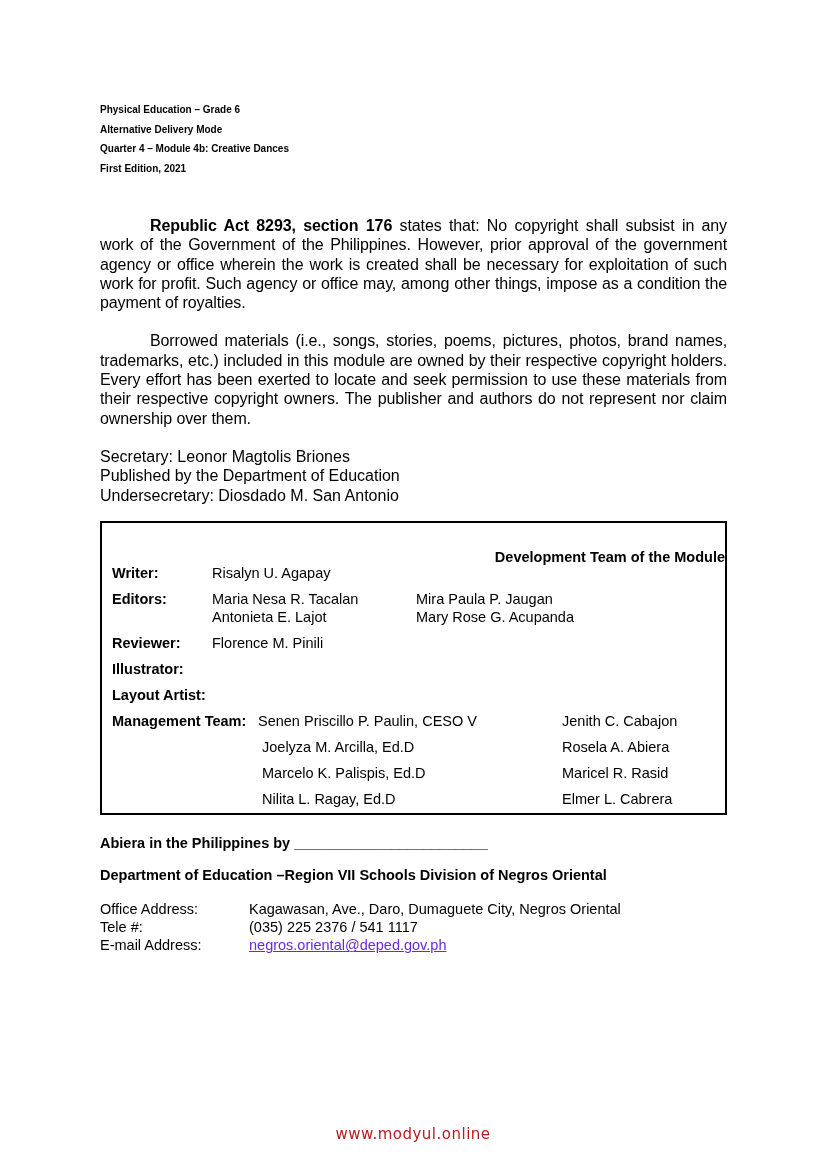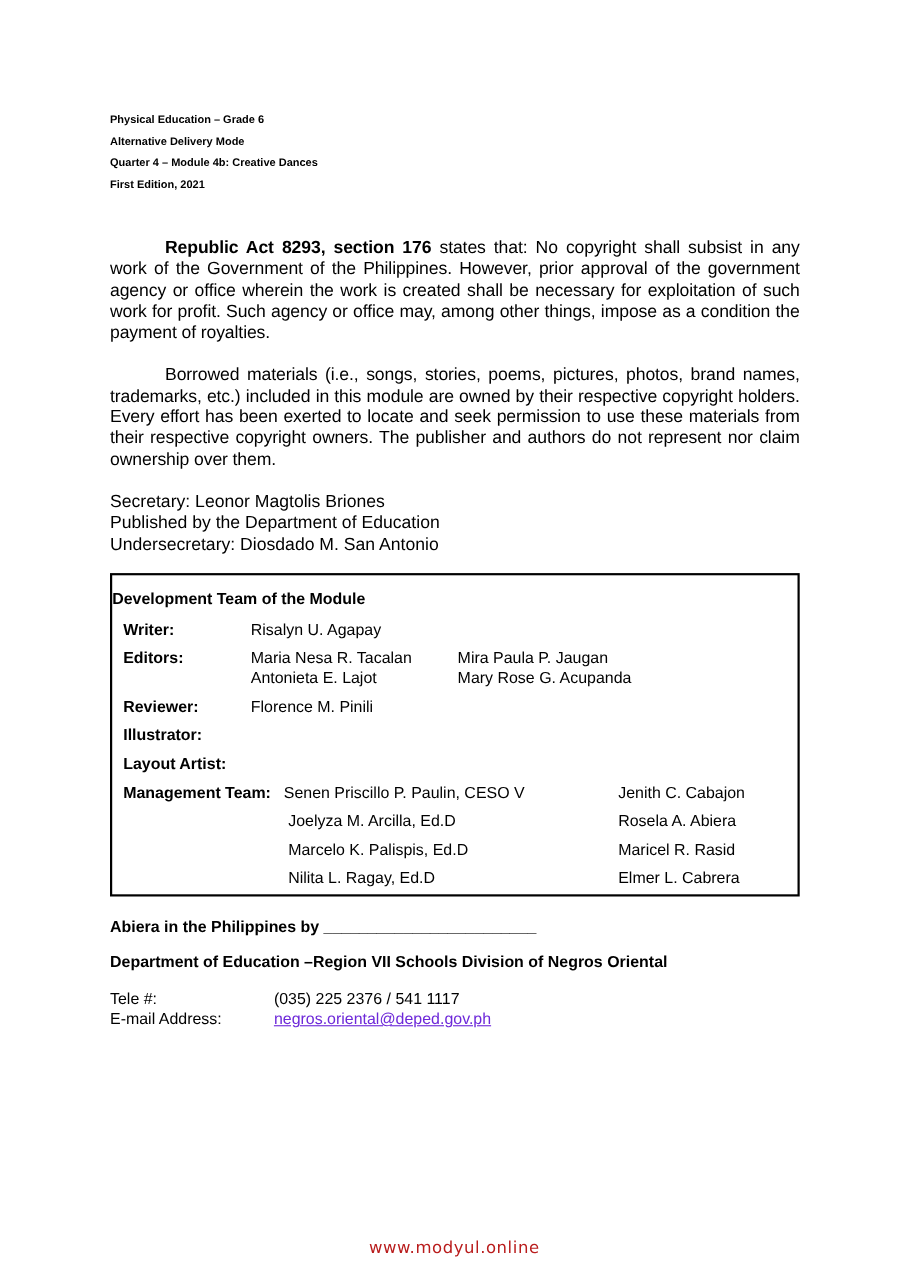--- a/index.html
+++ b/index.html
@@ -31,26 +31,26 @@
 
     .team-box {
       margin-top: 16px;
       border: 2px solid #000000;
       width: 627px;
       height: 294px;
       position: relative;
       font-size: 14.5px;
     }
     .team-title {
-      position: absolute; top: 14px; left: 0; right: 0;
-      text-align: left; font-weight: bold;
+      position: absolute; top: 26px; left: 0; right: 0;
+      text-align: right; font-weight: bold;
     }
     .row { position: absolute; left: 10px; }
     .lbl { position: absolute; left: 0; font-weight: bold; white-space: nowrap; }
-    .c1 { position: absolute; left: 116px; white-space: nowrap; }
+    .c1 { position: absolute; left: 100px; white-space: nowrap; }
     .c2 { position: absolute; left: 304px; white-space: nowrap; }
     .mt { position: absolute; white-space: nowrap; }
 
     .printed { margin-top: 20px; font-weight: bold; font-size: 14.5px; }
     .deped { margin-top: 16px; font-weight: bold; font-size: 14.5px; }
 
     .contact { margin-top: 17px; font-size: 14.5px; line-height: 18px; }
     .contact .line { position: relative; height: 18px; }
     .contact .k { position: absolute; left: 0; }
     .contact .v { position: absolute; left: 149px; white-space: nowrap; }
@@ -132,20 +132,24 @@
       <span class="mt" style="left:150px;">Nilita L. Ragay, Ed.D</span>
       <span class="mt" style="left:450px;">Elmer L. Cabrera</span>
     </div>
   </div>
 
   <div class="printed">Abiera in the Philippines by ________________________</div>
   <div class="deped">Department of Education –Region VII Schools Division of Negros Oriental</div>
 
   <div class="contact">
     <div class="line">
+      <span class="k">Office Address:</span>
+      <span class="v">Kagawasan, Ave., Daro, Dumaguete City, Negros Oriental</span>
+    </div>
+    <div class="line">
       <span class="k">Tele #:</span>
       <span class="v">(035) 225 2376 / 541 1117</span>
     </div>
     <div class="line">
       <span class="k">E-mail Address:</span>
       <span class="v"><a href="#">negros.oriental@deped.gov.ph</a></span>
     </div>
   </div>
 </div>
 

